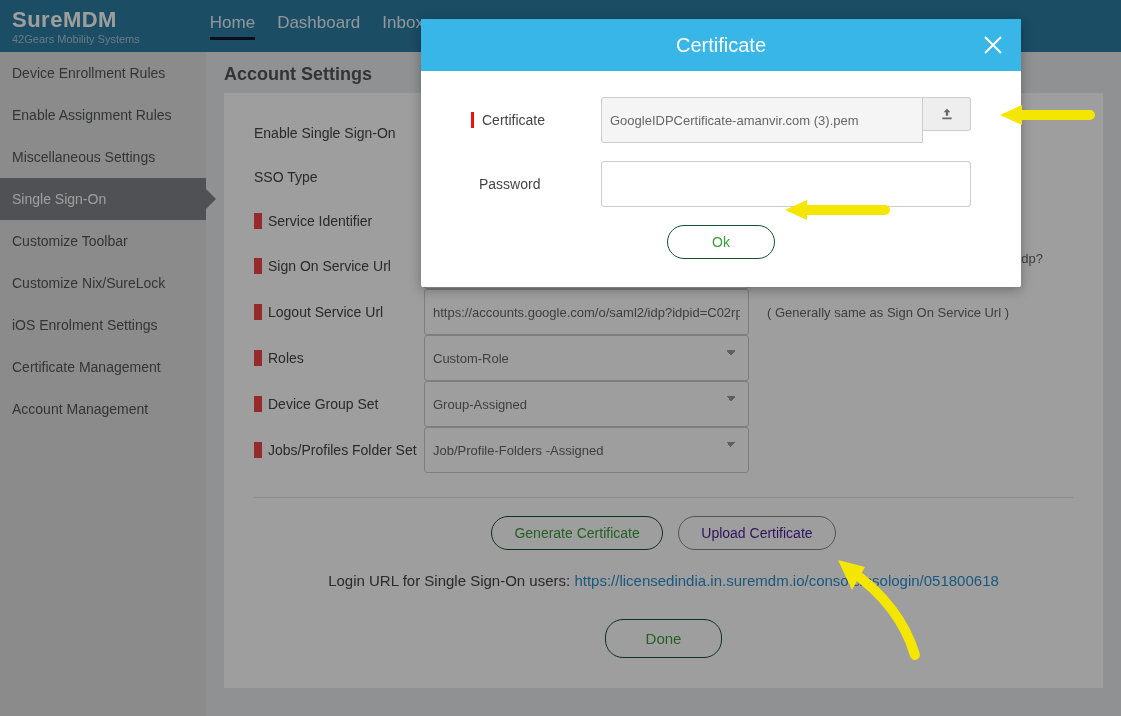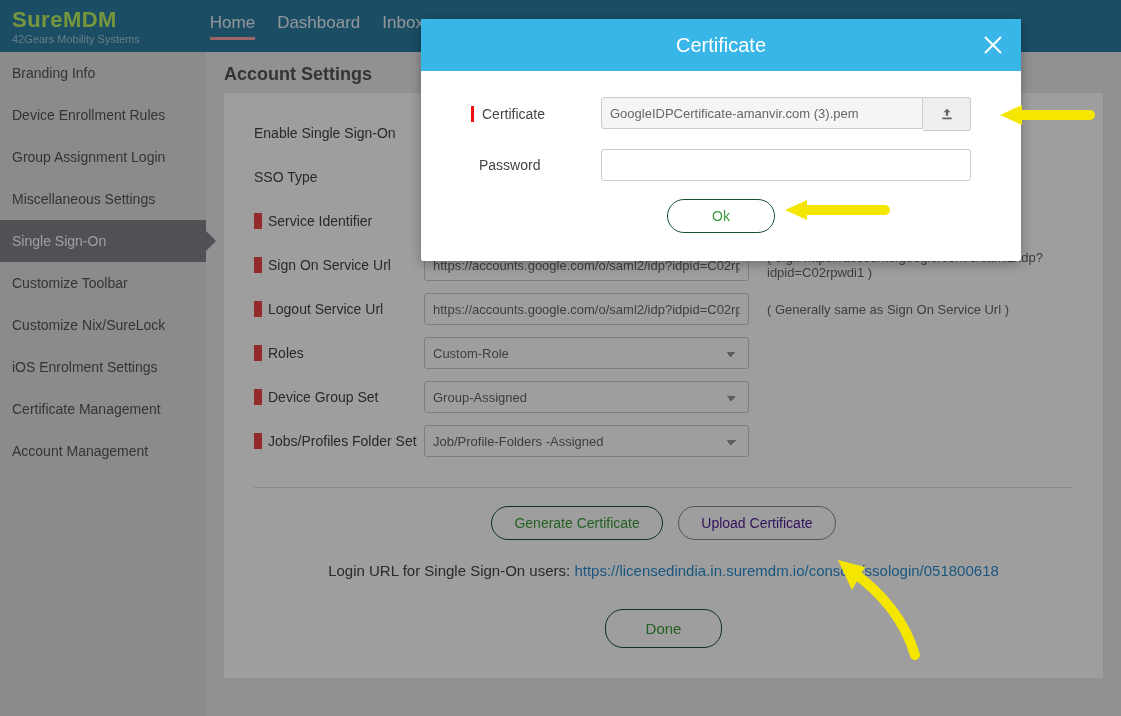--- a/index.html
+++ b/index.html
@@ -1,38 +1,38 @@
 <!DOCTYPE html>
 <html><head>
 <meta charset="utf-8">
 <style>
 * { box-sizing: border-box; margin: 0; padding: 0; }
 html, body { width: 1121px; height: 716px; overflow: hidden; font-family: Arial, sans-serif; font-size: 14px; color: #555; }
 .app { position: relative; width: 1121px; height: 716px; background: #e9eaec; }
 .header { height: 52px; background: #2d7ca3; display: flex; align-items: center; padding: 0 12px; color: #fff; }
 .brand { display: flex; flex-direction: column; margin-right: 70px; }
-.brand .title { font-size: 22px; font-weight: 600; letter-spacing: .5px; color: #bef264; }
+.brand .title { font-size: 22px; font-weight: 600; letter-spacing: .5px; color: #ffffff; }
 .brand .sub { font-size: 11px; color: #a7c8d9; }
 .nav { display: flex; gap: 22px; }
 .nav-item { font-size: 17px; color: #e9f3f8; padding-bottom: 4px; }
-.nav-item.active { border-bottom: 3px solid #fca5a5; }
+.nav-item.active { border-bottom: 3px solid #0f172a; }
 .body { display: flex; height: calc(100% - 52px); }
 .sidebar { width: 206px; background: #e0e1e3; }
 .sidebar-item { padding: 13px 12px; font-size: 14px; color: #555; cursor: pointer; }
 .sidebar-item.active { background:#808489; color:#fff; position:relative; }
 .sidebar-item.active::after { content:""; position:absolute; right:-10px; top:50%; transform:translateY(-50%); border-top:10px solid transparent; border-bottom:10px solid transparent; border-left:10px solid #808489; }
 .main { flex:1; padding: 12px 18px; overflow:auto; }
 .page-title { font-size:18px; font-weight:700; color:#555; margin-bottom:8px; }
 .panel { background:#fff; padding: 18px 30px 30px 30px; }
 .row { display:flex; align-items:center; min-height:44px; }
 .row .lab { width: 170px; color:#444; display:flex; align-items:center; }
 .row.required .lab { border-left:8px solid #ef4444; padding-left:6px; }
 .row .ctrl { width: 325px; }
 .row .hint { margin-left:18px; color:#666; font-size:13px; max-width: 300px; }
-input.tx, select.sel { width:100%; height:32px; border:1px solid #ccc; border-radius:3px; padding:0 8px; font-size:13px; color:#666; background:#fff; }
+input.tx, select.sel { width:100%; height:46px; border:1px solid #ccc; border-radius:3px; padding:0 8px; font-size:13px; color:#666; background:#fff; }
 select.sel { appearance:none; background-image: linear-gradient(45deg, transparent 50%, #999 50%), linear-gradient(135deg, #999 50%, transparent 50%); background-position: calc(100% - 17px) 14px, calc(100% - 12px) 14px; background-size:5px 5px,5px 5px; background-repeat:no-repeat; }
 .divider { border-top:1px solid #ddd; margin:24px 0 18px 0; }
 .btnrow { text-align:center; }
 .pill { display:inline-block; border:1px solid #14532d; color:#3a9c3a; background:#fff; border-radius:18px; padding:8px 22px; font-size:14px; cursor:pointer; }
 .pill.gray { border-color:#888; color:#4c1d95; }
 .login-line { text-align:center; margin-top:22px; font-size:15px; color:#444; }
 .login-line a { color:#2d8fcf; text-decoration:none; }
 .done-row { text-align:center; margin-top:30px; }
 .done-row .pill { padding: 10px 40px; font-size:15px;text-align:center; }
 
@@ -69,23 +69,22 @@
     </div>
     <div class="nav">
       <span class="nav-item active">Home</span>
       <span class="nav-item">Dashboard</span>
       <span class="nav-item">Inbox</span>
     </div>
   </div>
 
   <div class="body">
     <div class="sidebar">
-      <div class="sidebar-item">Branding Info</div>
       <div class="sidebar-item">Device Enrollment Rules</div>
-      <div class="sidebar-item">Group Assignment Login</div>
+      <div class="sidebar-item">Enable Assignment Rules</div>
       <div class="sidebar-item">Miscellaneous Settings</div>
       <div class="sidebar-item active">Single Sign-On</div>
       <div class="sidebar-item">Customize Toolbar</div>
       <div class="sidebar-item">Customize Nix/SureLock</div>
       <div class="sidebar-item">iOS Enrolment Settings</div>
       <div class="sidebar-item">Certificate Management</div>
       <div class="sidebar-item">Account Management</div>
     </div>
 
     <div class="main">

